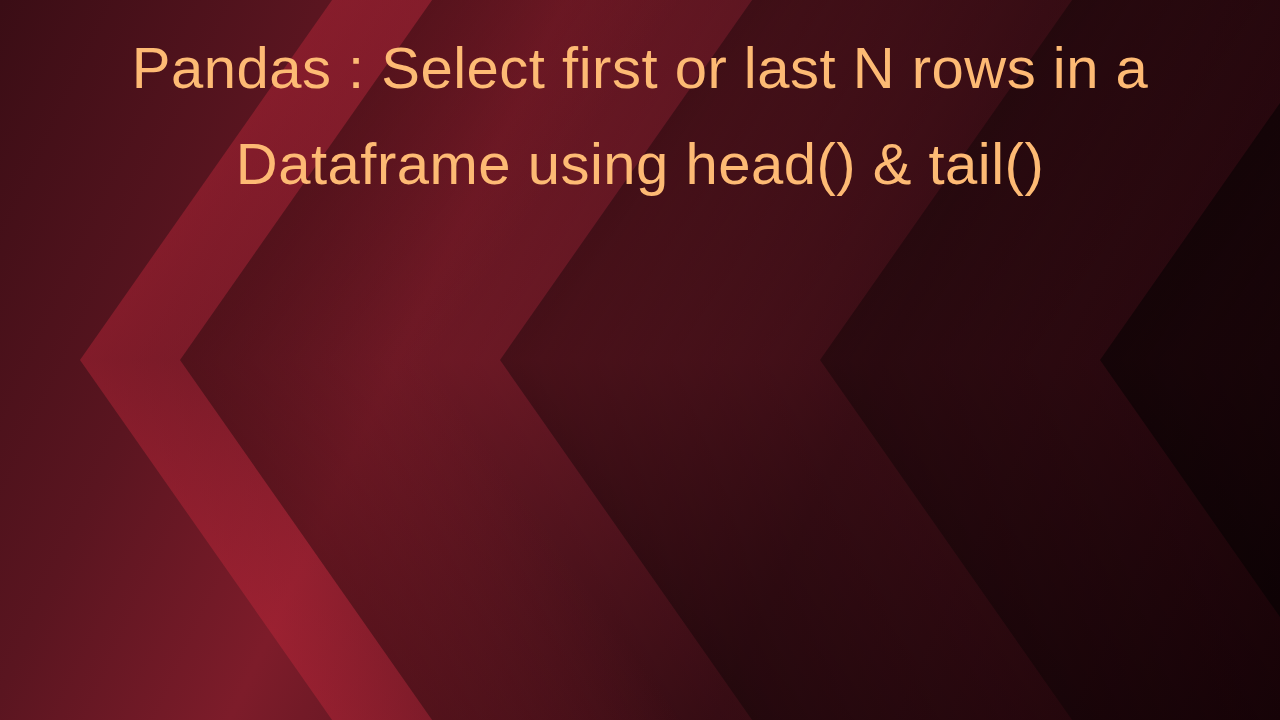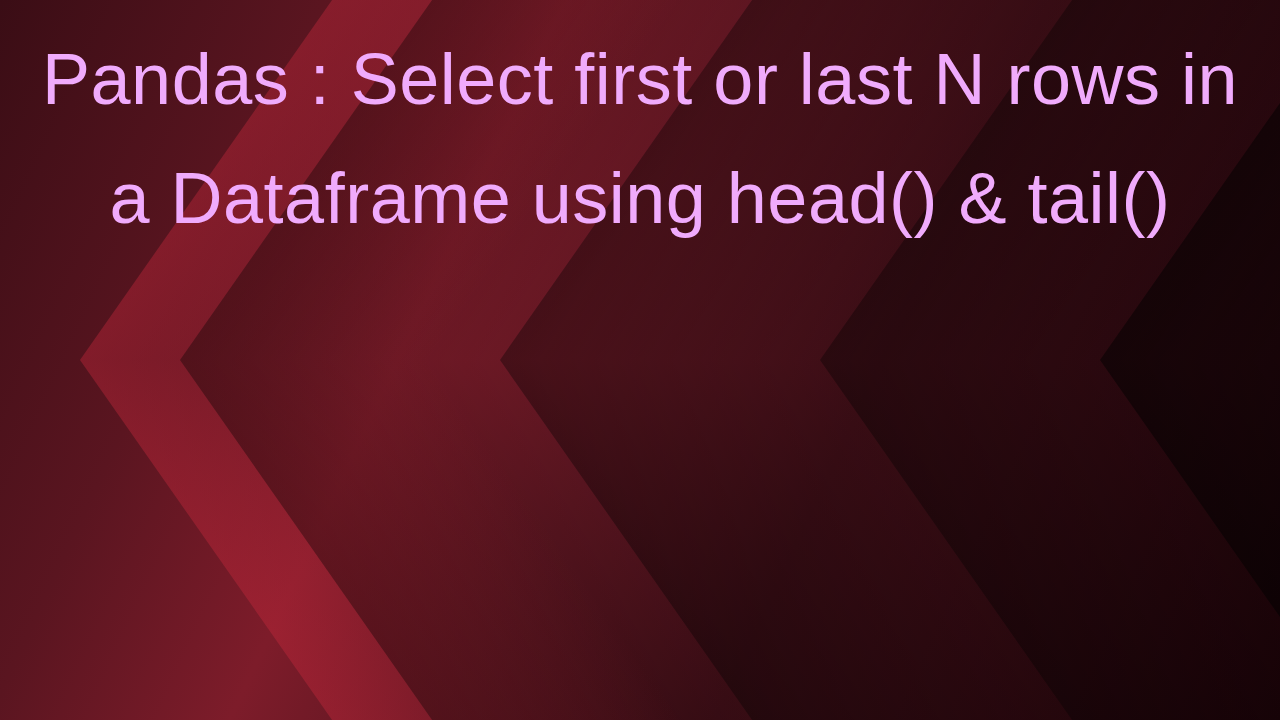--- a/index.html
+++ b/index.html
@@ -95,22 +95,22 @@
       font-family: Arial, sans-serif;
       font-weight: 900;
       font-style: italic;
       font-size: 34px;
       letter-spacing: -0.5px;
       color: #f0c530;
       text-shadow: 0 2px 3px rgba(0,0,0,0.6);
       margin-bottom: 80px;
     }
     .title {
-      color: #f0abfc;
-      font-size: 72px;
+      color: #fdba74;
+      font-size: 58px;
       font-weight: 350;
       text-align: center;
       line-height: 1.65;
       padding: 0 40px;
       letter-spacing: 0.5px;
     }
   </style>
 </head>
 <body>
 

